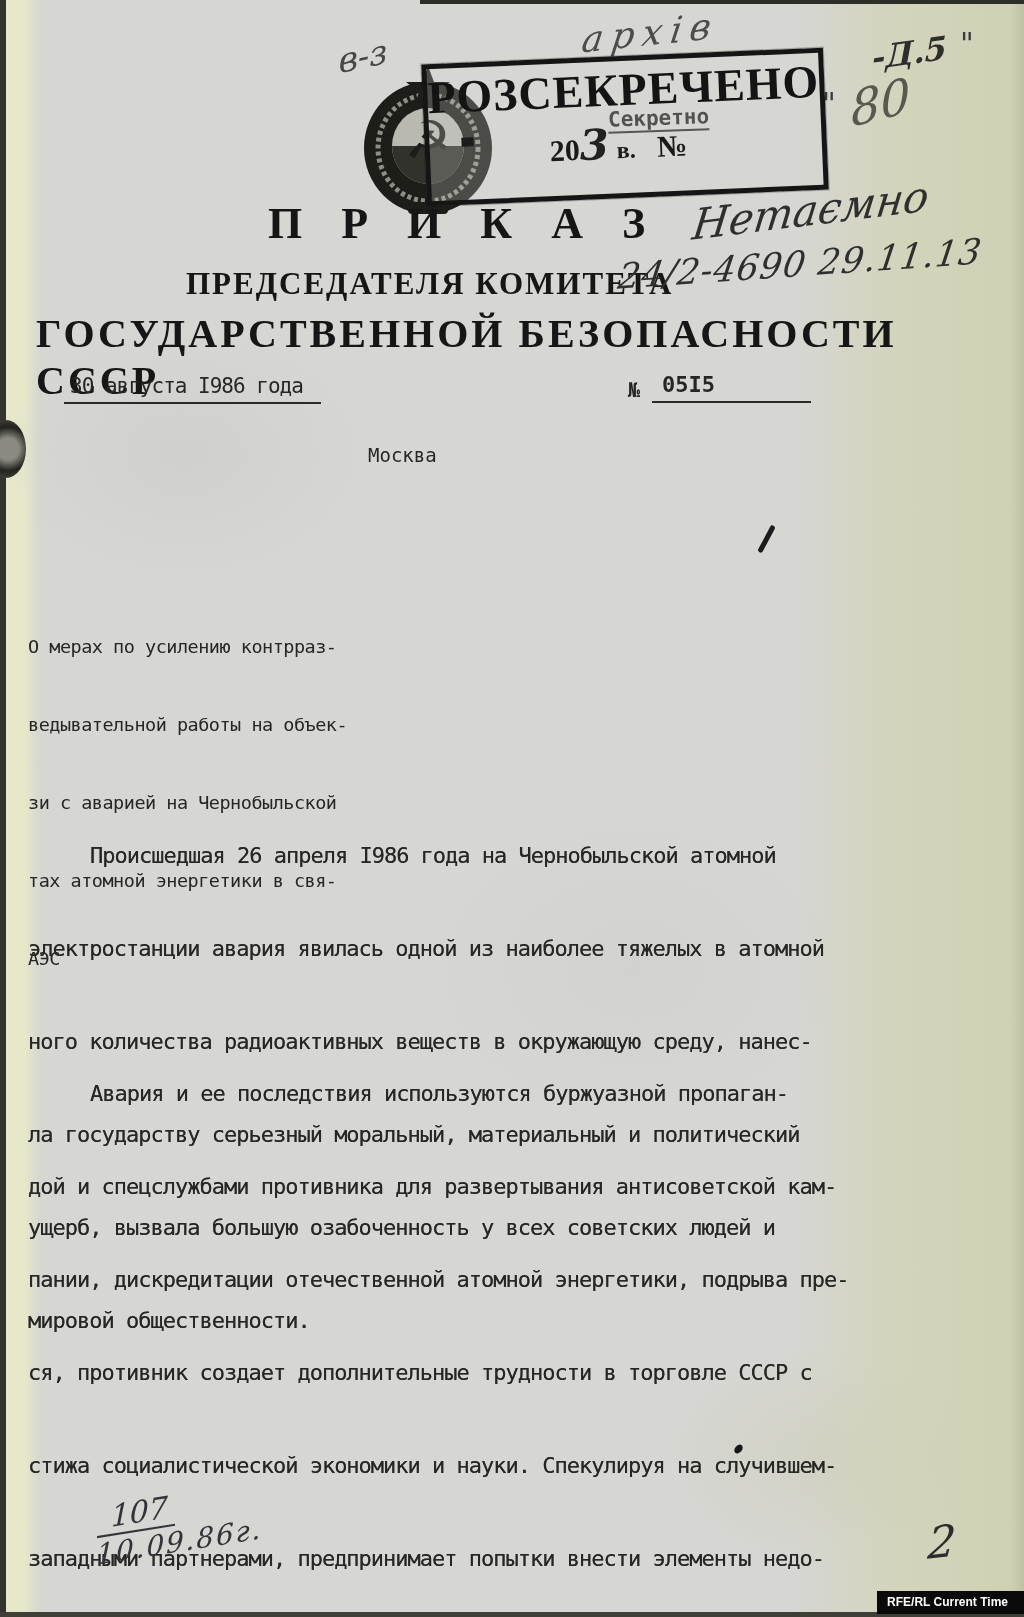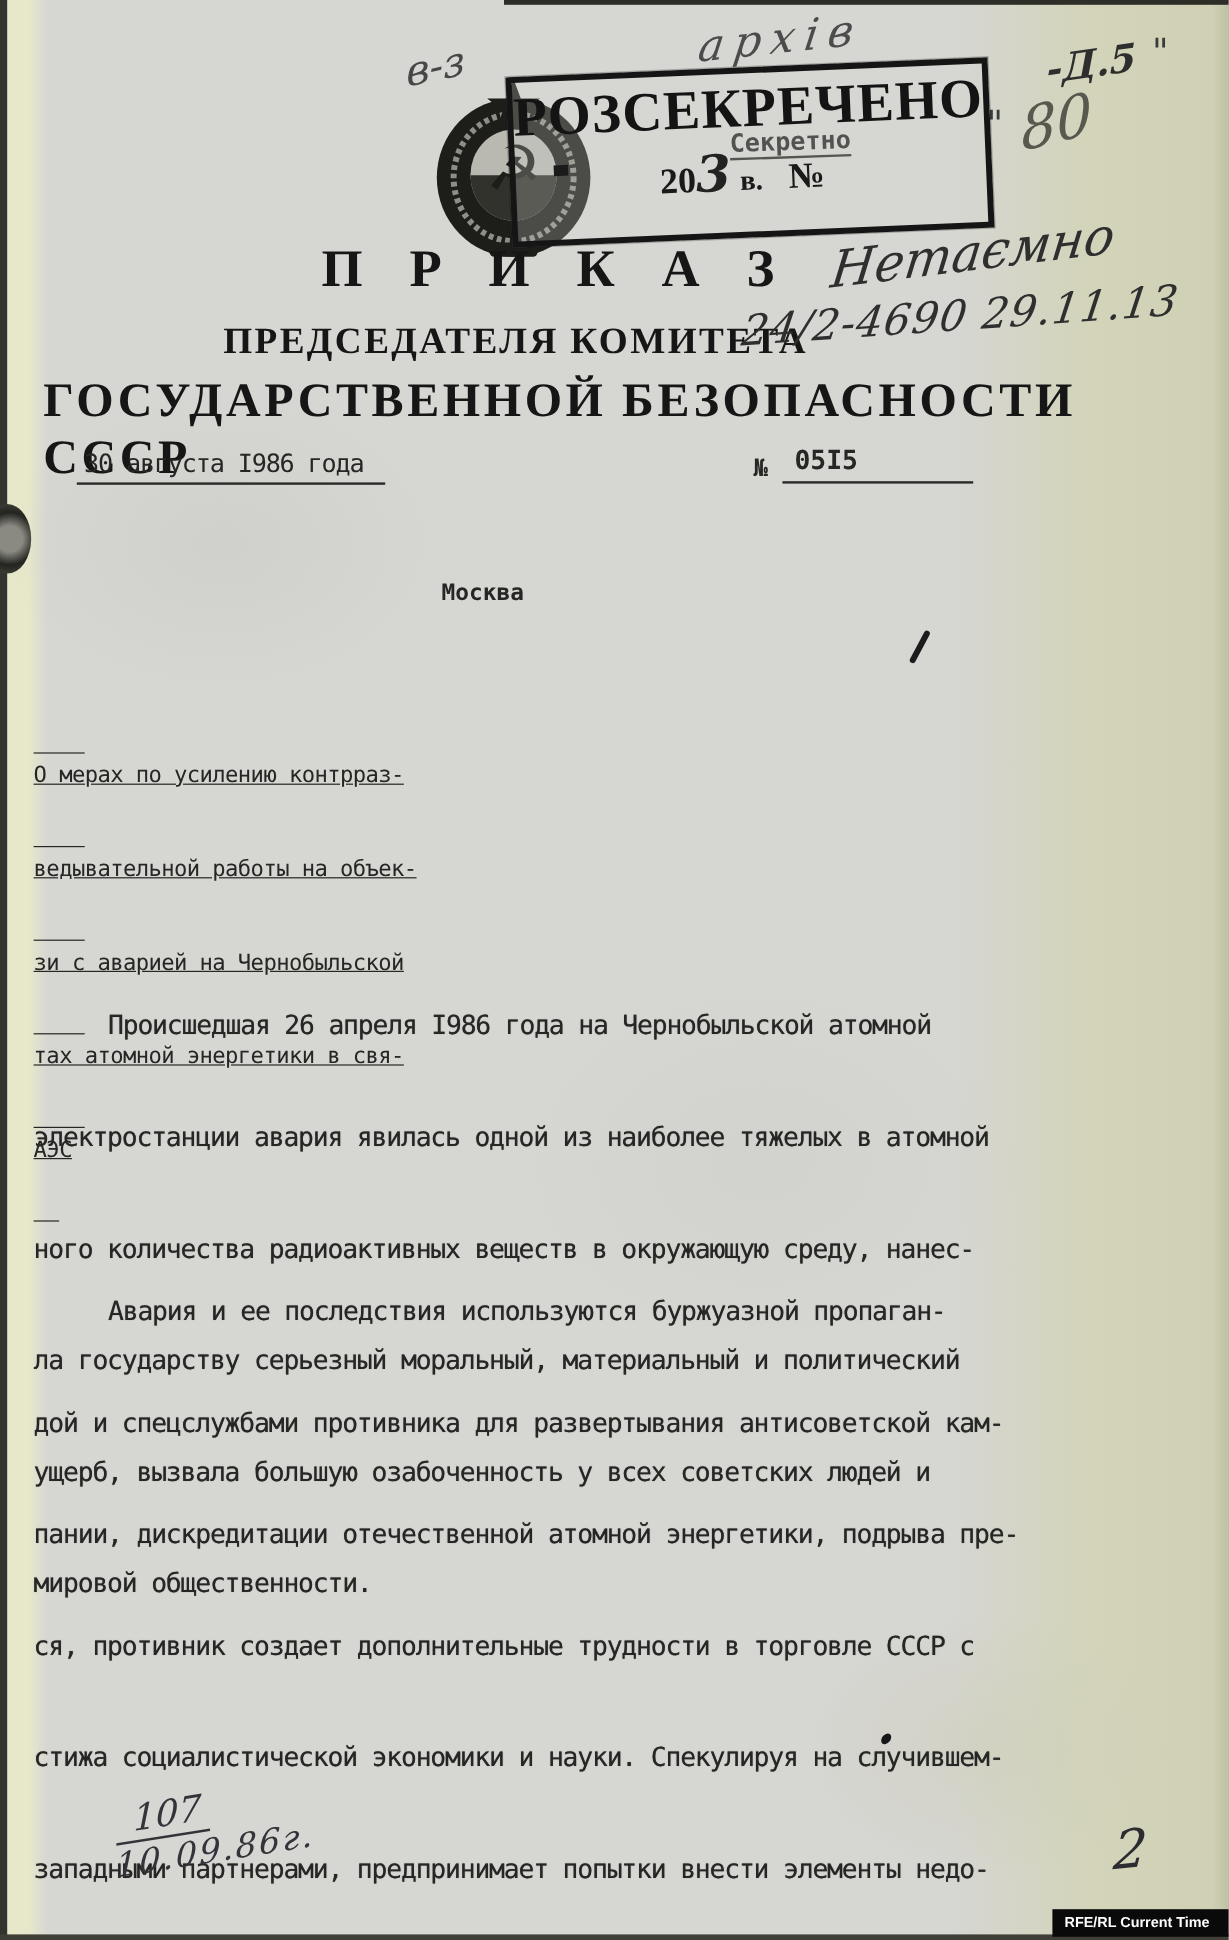--- a/index.html
+++ b/index.html
@@ -77,25 +77,25 @@
   <div class="abs serifb" style="left:186px;top:266px;font-size:31px;letter-spacing:2px;">ПРЕДСЕДАТЕЛЯ КОМИТЕТА</div>
   <div class="abs serifb" style="left:36px;top:310px;font-size:40px;letter-spacing:3px;">ГОСУДАРСТВЕННОЙ БЕЗОПАСНОСТИ СССР</div>
 
   <div class="abs hand" style="left:692px;top:186px;font-size:42px;transform:rotate(-7deg) skewX(-14deg);color:#2f2f2f;">Нетаємно</div>
   <div class="abs hand" style="left:618px;top:244px;font-size:35px;transform:rotate(-4deg) skewX(-12deg);color:#2f2f2f;letter-spacing:1px;">24/2-4690 29.11.13</div>
 
   <div class="abs typed underl" style="left:30px;top:374px;font-size:21px;padding:0 18px 4px 6px;letter-spacing:-1px;margin-left:34px;">30 августа I986 года</div>
   <div class="abs typed" style="left:628px;top:378px;font-size:20px;font-weight:bold;">№</div>
   <div class="abs typed underl" style="left:652px;top:372px;font-size:22px;padding:0 96px 4px 10px;letter-spacing:0;font-weight:bold;">05I5</div>
 
-  <div class="abs typed" style="left:368px;top:444px;font-size:19px;font-weight:bold;letter-spacing:0;margin-top:39px;">Москва</div>
+  <div class="abs typed" style="left:368px;top:444px;font-size:19px;font-weight:normal;letter-spacing:0;">Москва</div>
 
   <div class="abs" style="left:764px;top:524px;width:5px;height:30px;background:#1c1c1c;border-radius:3px;transform:rotate(28deg);"></div>
 
-  <div class="abs typed" style="left:28px;top:582px;font-size:18.5px;line-height:26px;white-space:pre;letter-spacing:-0.5px;text-decoration:underline;">
+  <div class="abs typed" style="left:28px;top:582px;font-size:18.5px;line-height:26px;white-space:pre;letter-spacing:-0.5px;">
     <div>О мерах по усилению контрраз-</div>
     <div>ведывательной работы на объек-</div>
     <div>зи с аварией на Чернобыльской</div>
     <div>тах атомной энергетики в свя-</div>
     <div>АЭС</div>
   </div>
 
   <div class="abs typed typebody" style="left:28px;top:778px;">
     <div class="indent">Происшедшая 26 апреля I986 года на Чернобыльской атомной</div>
     <div>электростанции авария явилась одной из наиболее тяжелых в атомной</div>

